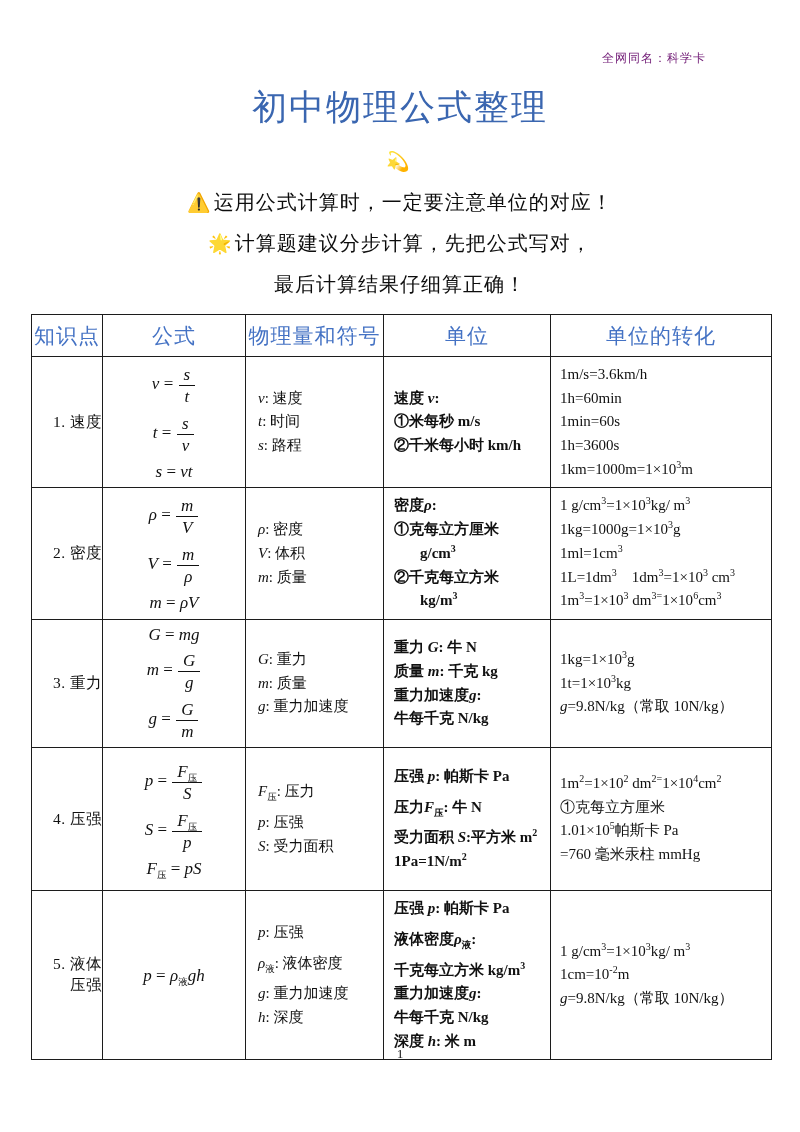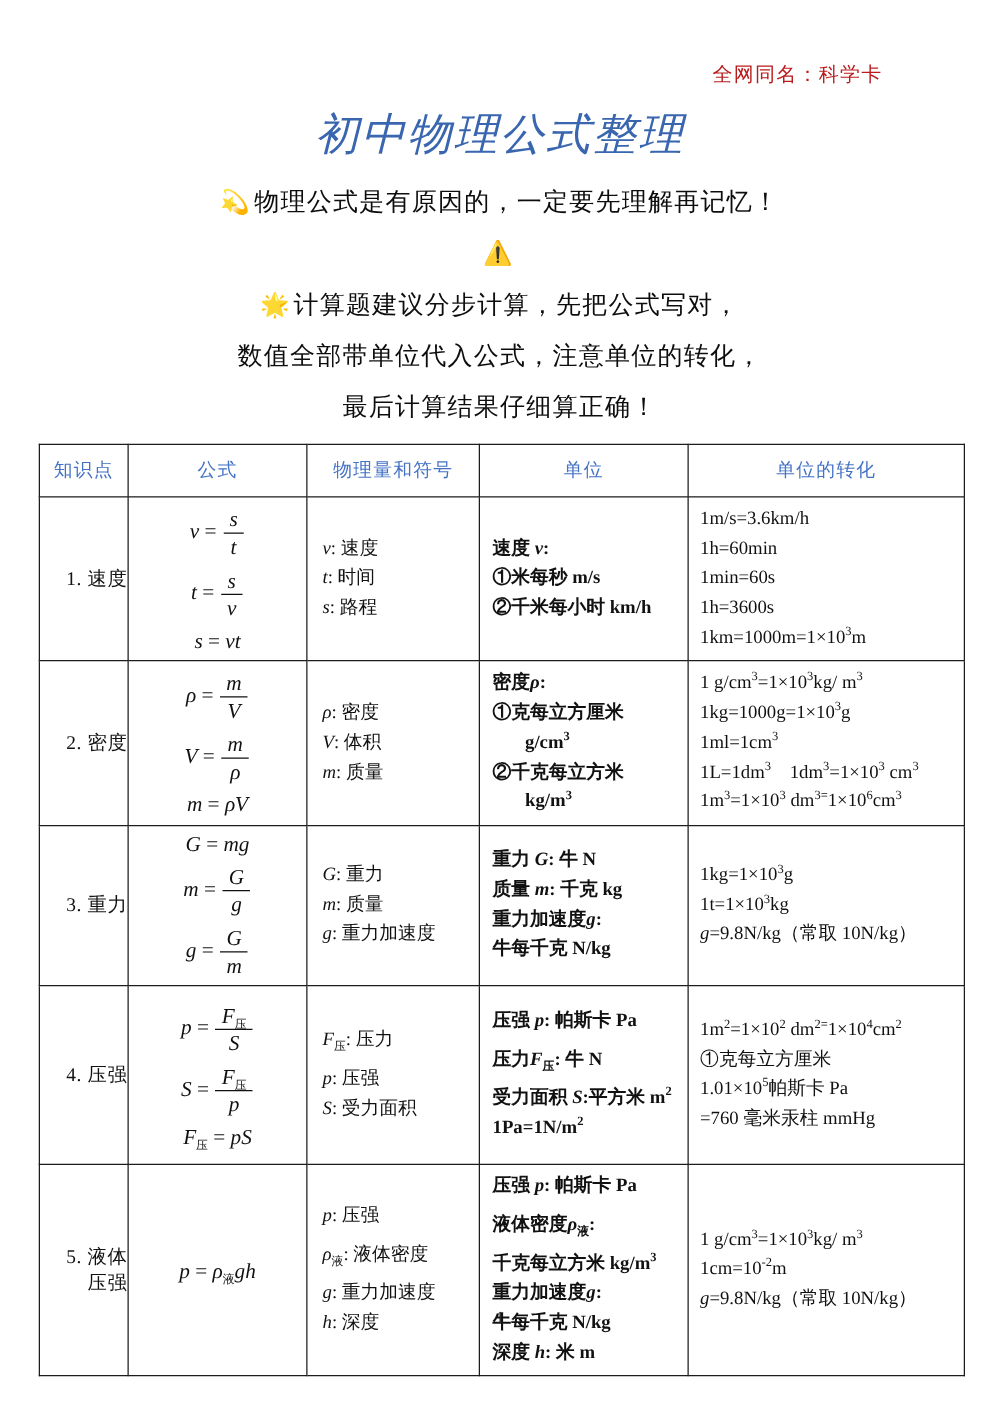--- a/index.html
+++ b/index.html
@@ -6,26 +6,26 @@
   html,body { background:#ffffff; }
   body {
     width:800px; height:1132px; position:relative;
     font-family:"Liberation Serif","DejaVu Serif",serif;
     color:#111;
   }
   .page { position:absolute; inset:0; overflow:hidden; }
 
   .watermark {
     position:absolute; top:50px; right:94px;
-    font-size:16px; letter-spacing:1px; color:#b91c1c;
+    font-size:12px; letter-spacing:1px; color:#701a75;
   }
 
   .title {
     text-align:center; padding-top:84px;
-    font-size:35px; font-weight:400; font-style:italic;
+    font-size:35px; font-weight:400; 
     color:var(--title-blue,#3a66b0); letter-spacing:2px;
   }
 
   .intro { margin-top:10px; }
   .intro-line {
     height:41px; display:flex; align-items:center; justify-content:center;
     font-size:20px; letter-spacing:1px; color:#0d0d0d;
   }
   .nicon { font-size:19px; margin-right:2px; font-style:normal; }
 
@@ -33,21 +33,21 @@
     width:740px; margin:9px 0 0 31px;
     border-collapse:collapse; table-layout:fixed;
   }
   .ftable th, .ftable td {
     border:1.5px solid var(--border-c,#1c1c1c);
     vertical-align:middle;
   }
   .ftable thead tr { height:42px; }
   .ftable th {
     color:var(--accent-blue,#4472c4); font-weight:400;
-    font-size:15px; text-align:center; letter-spacing:1px;
+    font-size:21px; text-align:center; letter-spacing:1px;
   }
   tbody tr:nth-child(1){ height:107px; }
   tbody tr:nth-child(2){ height:110px; }
   tbody tr:nth-child(3){ height:100px; }
   tbody tr:nth-child(4){ height:143px; }
   tbody tr:nth-child(5){ height:152px; }
 
   td.col-topic { text-align:right; font-size:15.5px; letter-spacing:0.5px; }
   td.col-formulas { text-align:center; font-size:17px; }
   td.col-symbols { font-size:15px; padding:6px 17px 6px 12px; }
@@ -77,31 +77,28 @@
 
 <div class="page">
 
   <div class="watermark">全网同名：科学卡</div>
 
   <h1 class="title">初中物理公式整理</h1>
 
   <div class="intro">
       <div class="intro-line">
         <span class="nicon">💫</span>
-        <span>物理公式是有原因的，一定要先理解再记忆！</span>
       </div>
       <div class="intro-line">
         <span class="nicon">⚠️</span>
+        <span>运用公式计算时，一定要注意单位的对应！</span>
       </div>
       <div class="intro-line">
         <span class="nicon">🌟</span>
         <span>计算题建议分步计算，先把公式写对，</span>
-      </div>
-      <div class="intro-line">
-        <span>数值全部带单位代入公式，注意单位的转化，</span>
       </div>
       <div class="intro-line">
         <span>最后计算结果仔细算正确！</span>
       </div>
     </div>
 
   <table class="ftable">
     <colgroup>
       <col style="width:71px">
         <col style="width:143px">

